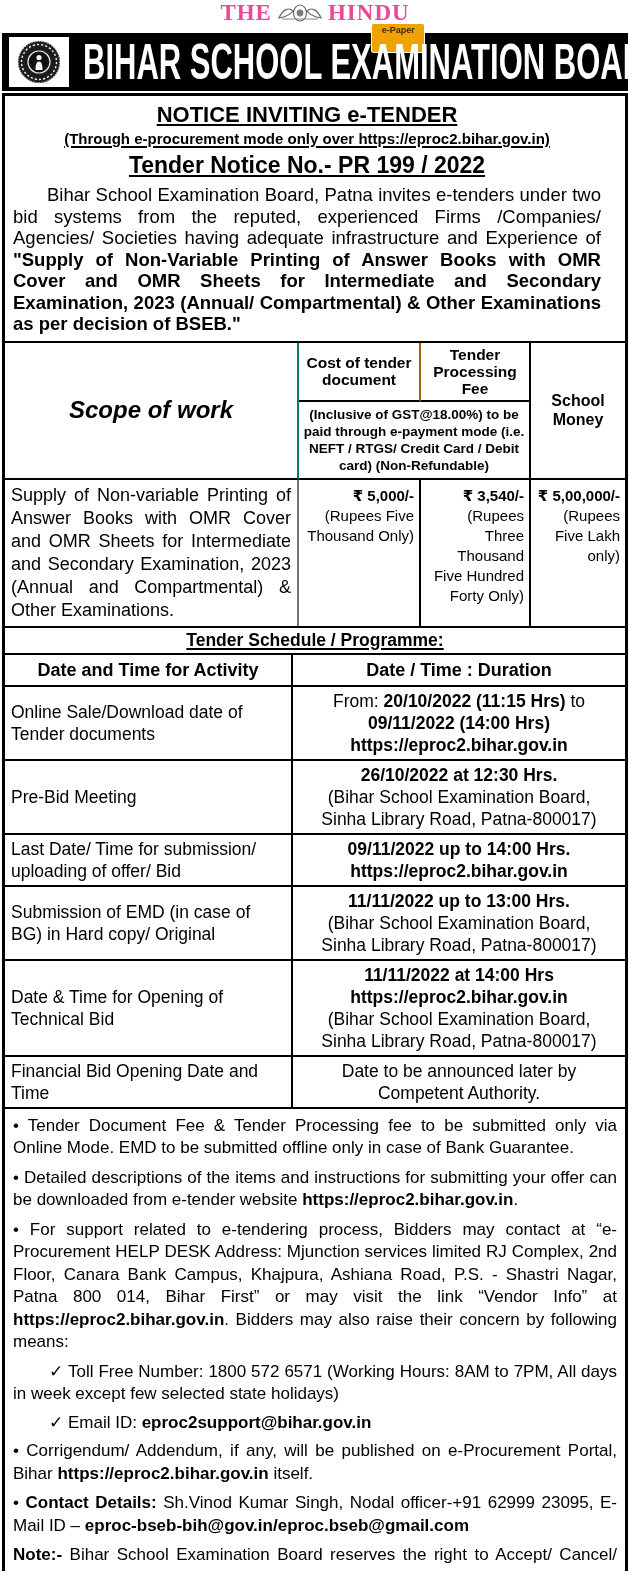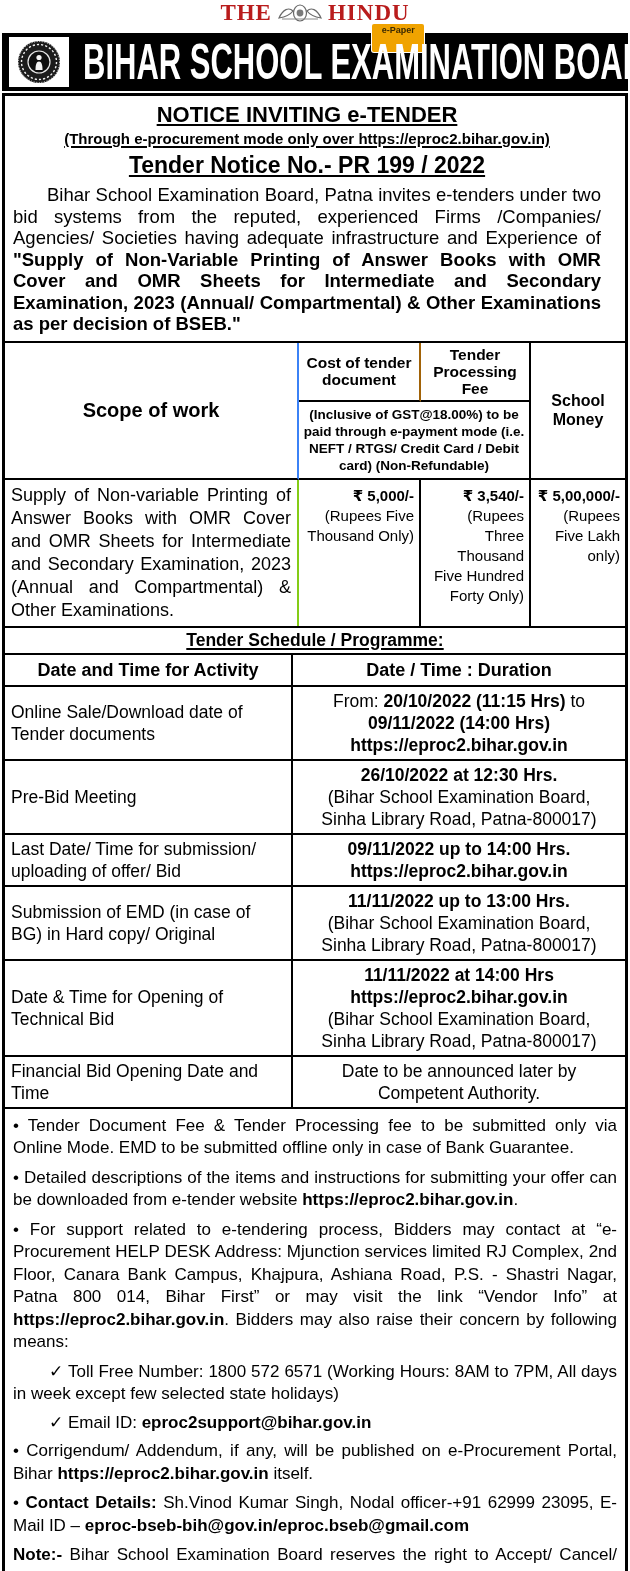--- a/index.html
+++ b/index.html
@@ -2,21 +2,21 @@
 <html><head>
 <meta charset="utf-8">
 <style>
   html,body{margin:0;padding:0;background:#ffffff;}
   body{width:630px;font-family:"Liberation Sans","DejaVu Sans",sans-serif;color:#000;-webkit-font-smoothing:antialiased;}
   .page{width:630px;position:relative;background:#fff;}
 
   
   .masthead{height:31px;position:relative;display:flex;justify-content:center;align-items:flex-start;padding-top:2px;}
   .mh-inner{position:relative;display:flex;align-items:center;gap:5px;}
-  .mh-word{font-family:"Liberation Serif","DejaVu Serif",serif;font-weight:bold;font-size:23px;letter-spacing:1px;line-height:22px;color:#b91c1c;}
+  .mh-word{font-family:"Liberation Serif","DejaVu Serif",serif;font-weight:bold;font-size:23px;letter-spacing:1px;line-height:22px;color:#ec4899;}
   .mh-emblem svg{display:block;}
   .epaper-badge{position:absolute;left:152px;top:22px;width:52px;height:28px;background:#F0A300;color:#3b2a00;font-size:9px;font-weight:bold;line-height:13px;text-align:center;border-radius:2px;box-shadow:0 0 0 1px #fff;}
 
   
   .banner{height:58px;background:#000;margin:0 2px;display:flex;align-items:center;padding-left:7px;overflow:hidden;}
   .seal{width:60px;height:50px;background:#fff;display:flex;align-items:center;justify-content:center;flex:0 0 auto;}
   .banner-title{color:#fff;font-weight:bold;font-size:50px;line-height:50px;white-space:nowrap;transform:scaleX(0.62);transform-origin:left center;margin-left:14px;letter-spacing:0px;}
 
   
   .notice-box{margin:2px 2px 0 2px;border:3px solid #000;background:#fff;}
@@ -24,26 +24,26 @@
   .head-block{border-bottom:2px solid #000;padding:5px 22px 6px 6px;text-align:center;}
   .h1{font-size:22px;font-weight:bold;text-decoration:underline;text-decoration-thickness:2px;text-underline-offset:2px;line-height:27px;}
   .h2{font-size:15px;font-weight:bold;text-decoration:underline;text-decoration-thickness:2px;text-underline-offset:2px;line-height:20px;margin-top:1px;}
   .h3{font-size:23px;font-weight:bold;text-decoration:underline;text-decoration-thickness:2px;text-underline-offset:2px;line-height:30px;margin-top:1px;}
   .intro{margin:4px 2px 0 2px;font-size:18.5px;line-height:21.5px;text-align:justify;text-indent:34px;}
   .intro .b{font-weight:bold;}
 
   
   .fee-grid{display:grid;grid-template-columns:294px 122px 110px 1fr;border-bottom:2px solid #000;}
   .fcell{padding:3px 5px;}
-  .scope-h{grid-column:1;grid-row:1/3;border-right:2px solid #3b82f6;border-bottom:2px solid #000;display:flex;align-items:center;justify-content:center;font-weight:bold;font-size:20px;}
+  .scope-h{grid-column:1;grid-row:1/3;border-right:2px solid #0f766e;border-bottom:2px solid #000;display:flex;align-items:center;justify-content:center;font-weight:bold;font-size:24px;font-style:italic;}
   .cost-h{grid-column:2;grid-row:1;border-right:2px solid #a16207;border-bottom:2px solid #000;text-align:center;font-weight:bold;font-size:15.5px;line-height:17px;display:flex;align-items:center;justify-content:center;}
   .fee-h{grid-column:3;grid-row:1;border-right:2px solid #000;border-bottom:2px solid #000;text-align:center;font-weight:bold;font-size:15.5px;line-height:17px;display:flex;align-items:center;justify-content:center;}
   .earnest-h{grid-column:4;grid-row:1/3;border-bottom:2px solid #000;display:flex;align-items:center;justify-content:center;text-align:center;font-weight:bold;font-size:16px;line-height:19px;padding:0 8px;}
   .gst-note{grid-column:2/4;grid-row:2;border-right:2px solid #000;border-bottom:2px solid #000;text-align:center;font-weight:bold;font-size:13.5px;line-height:17px;padding:4px 3px;}
-  .scope-d{grid-column:1;grid-row:3;border-right:2px solid #84cc16;font-size:18px;line-height:23px;text-align:justify;padding:4px 6px;}
+  .scope-d{grid-column:1;grid-row:3;border-right:2px solid #737373;font-size:18px;line-height:23px;text-align:justify;padding:4px 6px;}
   .amt{display:flex;flex-direction:column;justify-content:flex-start;text-align:right;font-size:15px;line-height:20px;padding-top:6px;}
   .amt.c2{grid-column:2;grid-row:3;border-right:2px solid #000;}
   .amt.c3{grid-column:3;grid-row:3;border-right:2px solid #000;}
   .amt.c4{grid-column:4;grid-row:3;}
   .amount{font-weight:bold;}
 
   
   .sched-title{text-align:center;font-weight:bold;font-size:17.5px;line-height:25px;border-bottom:2px solid #000;text-decoration:underline;text-decoration-thickness:2px;text-underline-offset:2px;}
   .sched{display:block;}
   .srow{display:grid;grid-template-columns:288px 1fr;border-bottom:2px solid #000;}

